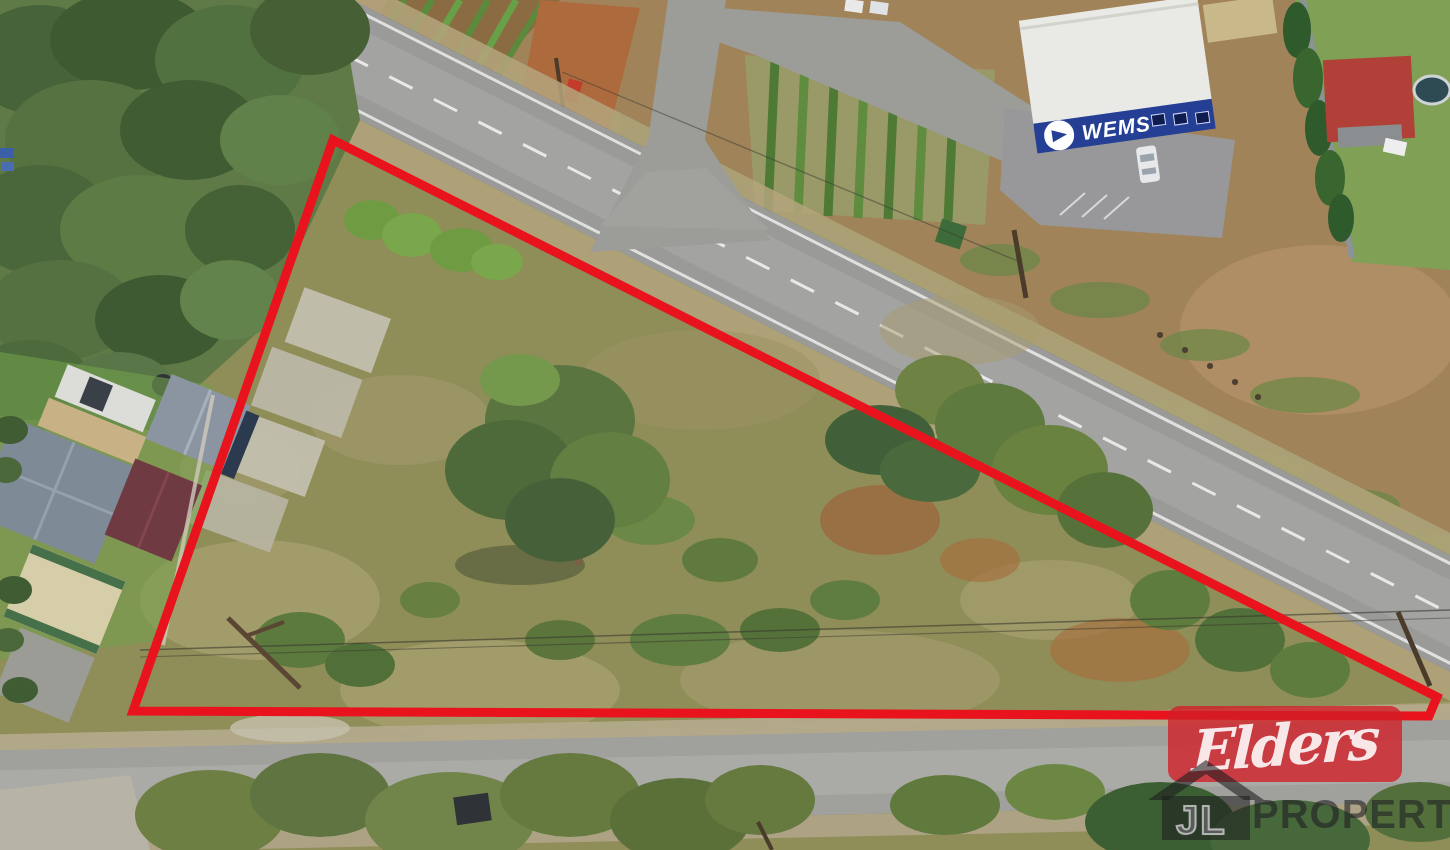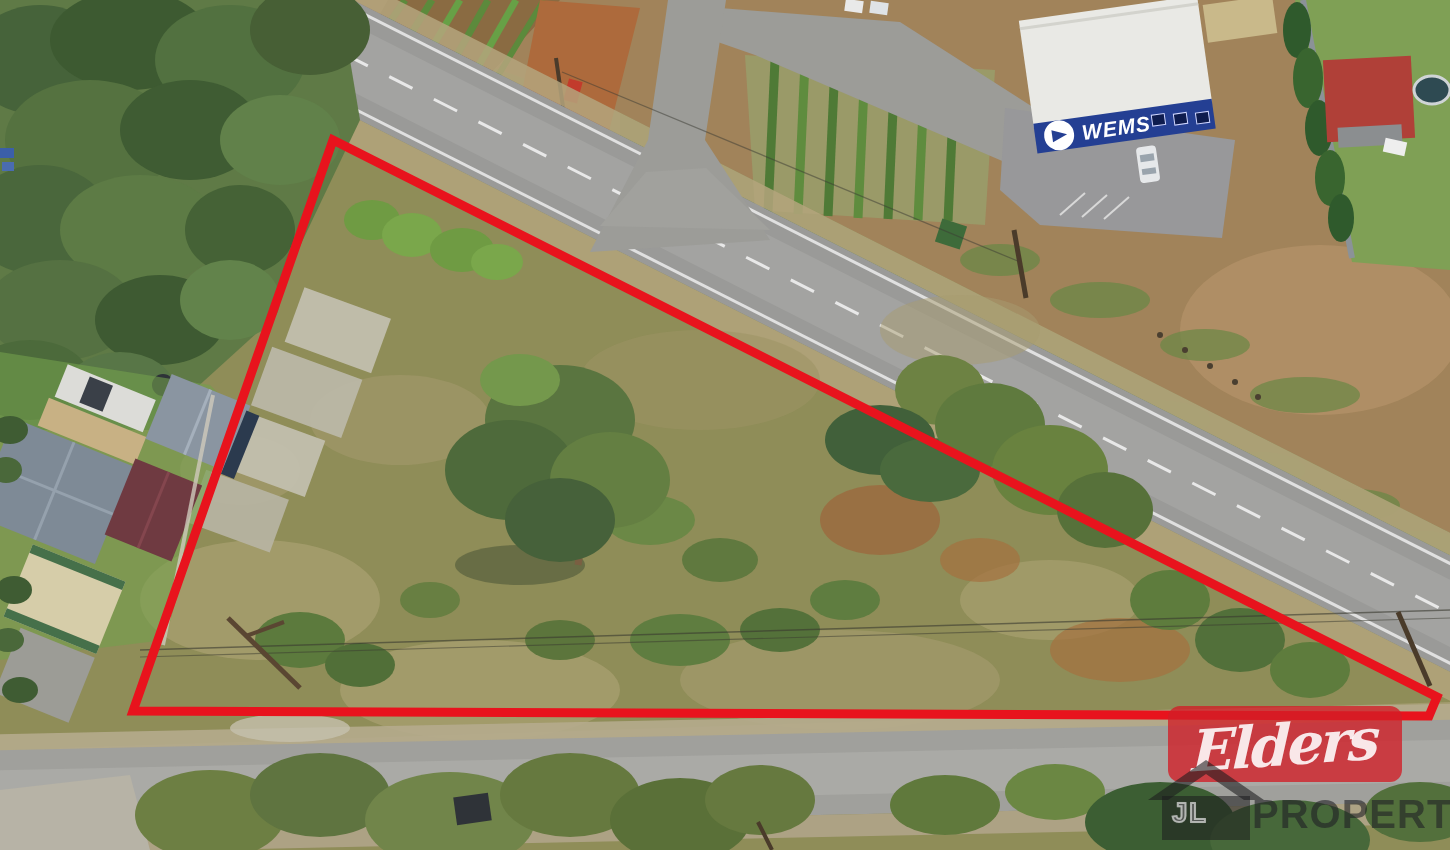--- a/index.html
+++ b/index.html
@@ -8,22 +8,22 @@
   .stage svg{position:absolute;left:0;top:0;}
   
   .elders-box{position:absolute;left:1168px;top:706px;width:234px;height:76px;
       background:rgba(210,30,38,.78);border-radius:12px;display:flex;
       align-items:center;justify-content:center;overflow:visible;}
   .elders-text{font-family:"DejaVu Serif",serif;font-style:italic;font-weight:bold;
       font-size:57px;line-height:1;color:rgba(255,255,255,.88);
       transform:rotate(-4deg) skewX(-6deg);letter-spacing:-3px;white-space:nowrap;}
   .jl-logo{position:absolute;left:1148px;top:760px;width:302px;height:90px;}
   .jl-house{position:absolute;left:0;top:0;}
-  .jl-initials{position:absolute;left:12px;top:38px;width:60px;text-align:center;
-      font-size:27px;font-weight:bold;color:rgba(45,45,48,.55);
+  .jl-initials{position:absolute;left:28px;top:38px;width:60px;
+      font-size:40px;font-weight:bold;color:rgba(45,45,48,.55);
       -webkit-text-stroke:2px rgba(235,235,235,.65);
       text-shadow:0 0 2px rgba(240,240,240,.5);letter-spacing:2px;}
   .jl-property{position:absolute;left:104px;top:32px;font-size:40px;font-weight:bold;
       color:rgba(32,32,36,.60);letter-spacing:1px;white-space:nowrap;}
   .boundary-line{fill:none;stroke:#e8131d;stroke-width:9;stroke-linejoin:miter;}
   .wems-text{font-family:"Liberation Sans",sans-serif;font-weight:bold;
       font-style:italic;font-size:21px;fill:#ffffff;letter-spacing:1px;}
 </style>
 </head>
 <body>

